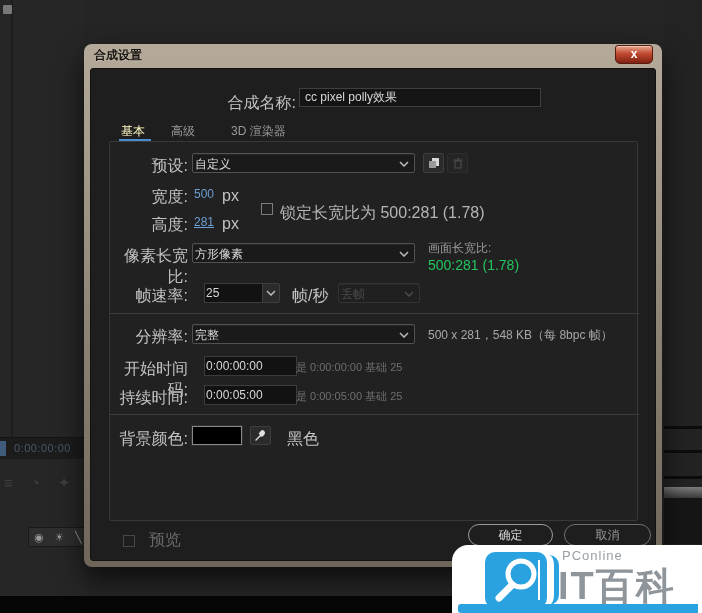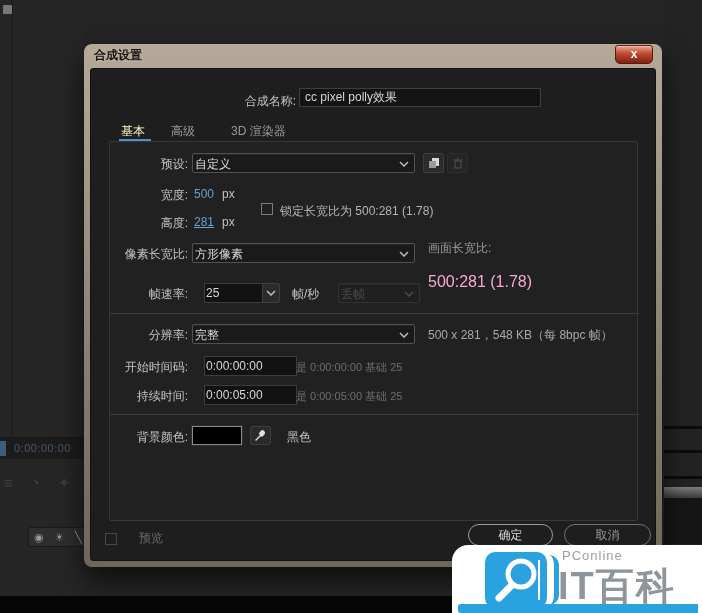--- a/index.html
+++ b/index.html
@@ -30,21 +30,21 @@
     box-shadow:0 12px 28px rgba(0,0,0,.65); z-index:10; }
   .titlebar { height:24px; line-height:23px; padding-left:10px; color:#17130e; font-weight:bold; font-size:12px;
     text-shadow:0 1px 0 rgba(255,255,255,.25); }
   .close-btn { position:absolute; top:1px; right:9px; width:38px; height:19px;
     background:linear-gradient(#eaa893,#c14a30 45%,#7e2012); border:1px solid #5a1a0e;
     border-radius:3px 3px 5px 5px; color:#fff; font-weight:bold; font-size:12px; text-align:center; line-height:17px;
     box-shadow:inset 0 1px 0 rgba(255,255,255,.35); cursor:pointer; }
   .dialog-body { position:absolute; left:6px; right:6px; top:24px; bottom:6px; background:#1e1e1e;
     border-radius:3px; border:1px solid #121212; }
 
-  .lbl { color:#c2c2c2; font-size:12px; }
+  .lbl { color:#c2c2c2; font-size:16px; }
   .dim { color:#6e6e6e; font-size:11px; }
   .blue { color:#6c9fd4;text-align:right; }
 
   .name-label { position:absolute; left:60px; top:24px; width:145px; text-align:right; }
   .name-input { position:absolute; left:208px; top:19px; width:242px; height:19px; background:#141414;
     border:1px solid #3f3f3f; color:#d6d6d6; font-size:12px; padding:2px 5px; }
 
   .tab { position:absolute; top:54px; font-size:12px; color:#9a9a9a; cursor:pointer; }
   .tab.active { color:#fef9c3; }
   .tab-underline { position:absolute; left:28px; top:70px; width:32px; height:2px; background:#4a8fd2; }
@@ -59,21 +59,21 @@
   .tinput { position:absolute; height:20px; background:#121212; border:1px solid #3c3c3c; color:#d8d8d8;
     font-size:12px; padding:2px 1px;margin-left:12px; }
   .icon-btn { position:absolute; width:21px; height:20px; background:#2b2b2b; border:1px solid #3e3e3e;
     border-radius:2px; display:flex; align-items:center; justify-content:center; cursor:pointer; }
   .icon-btn.disabled { opacity:.45; cursor:default; }
   .checkbox { width:12px; height:12px; border:1px solid #7c7c7c; background:transparent; display:inline-block; cursor:pointer; }
   .divider { position:absolute; left:0; width:529px; height:1px; background:#3d3d3d; }
   .swatch { position:absolute; left:82px; top:284px; width:50px; height:19px; background:#000; border:1px solid #8a8a8a;
     outline:1px solid #2e2e2e; cursor:pointer; }
 
-  .preview-wrap { position:absolute; left:14px; top:461px; display:flex; gap:22px; align-items:center; opacity:.45; }
+  .preview-wrap { position:absolute; left:32px; top:461px; display:flex; gap:14px; align-items:center; opacity:.45; }
   .btn { position:absolute; top:455px; height:22px; border:1px solid #9a9a9a; border-radius:11px; background:transparent;
     color:#d8d8d8; font-size:12px; text-align:center; line-height:20px; cursor:pointer; }
   .btn.cancel { border-color:#6f6f6f; color:#9a9a9a; }
 
   
   .watermark { position:absolute; left:452px; top:545px; width:250px; height:68px; background:#fff;
     border-top-left-radius:16px; z-index:20; }
   .wm-blue-bar { position:absolute; left:6px; top:59px; width:240px; height:9px; background:#2aa2df; border-radius:3px 0 0 3px; }
   .wm-icon { position:absolute; left:33px; top:7px; width:62px; height:56px; background:#2aa2df; border-radius:10px; }
   .wm-fold { position:absolute; left:97px; top:10px; width:10px; height:50px; border-right:5px solid #2aa2df;
@@ -163,21 +163,21 @@
         <span class="lbl" style="position:absolute; left:170px; top:61px; color:#b5b5b5;">锁定长宽比为 500:281 (1.78)</span>
 
         <div class="row-label lbl" style="top:104px;">像素长宽比:</div>
         <div class="select" style="left:82px; top:101px; width:223px;">
           <span>方形像素</span>
           <svg class="chev" width="10" height="6">
               <polyline points="1,1 5,5 9,1" stroke="#bbb" stroke-width="1.5" fill="none"></polyline>
             </svg>
         </div>
         <div class="dim" style="position:absolute; left:318px; top:98px; font-size:12px; color:#9a9a9a;">画面长宽比:</div>
-        <div class="dim" style="position:absolute; left:318px; top:115px; font-size:16px; color:#f9a8d4;margin-top:16px;">500:281 (1.78)</div>
+        <div class="dim" style="position:absolute; left:318px; top:115px; font-size:14px; color:#22c55e;">500:281 (1.78)</div>
 
         <div class="row-label lbl" style="top:144px;">帧速率:</div>
         <input class="tinput" style="left: 82px; top: 141px; width: 62px;" value="25">
         <div class="icon-btn" style="left:152px; top:141px; width:18px;">
           <svg width="10" height="6">
               <polyline points="1,1 5,5 9,1" stroke="#bbb" stroke-width="1.5" fill="none"></polyline>
             </svg>
         </div>
         <span class="lbl" style="position:absolute; left:182px; top:144px;">帧/秒</span>
         <div class="select disabled" style="left:228px; top:141px; width:82px;">

